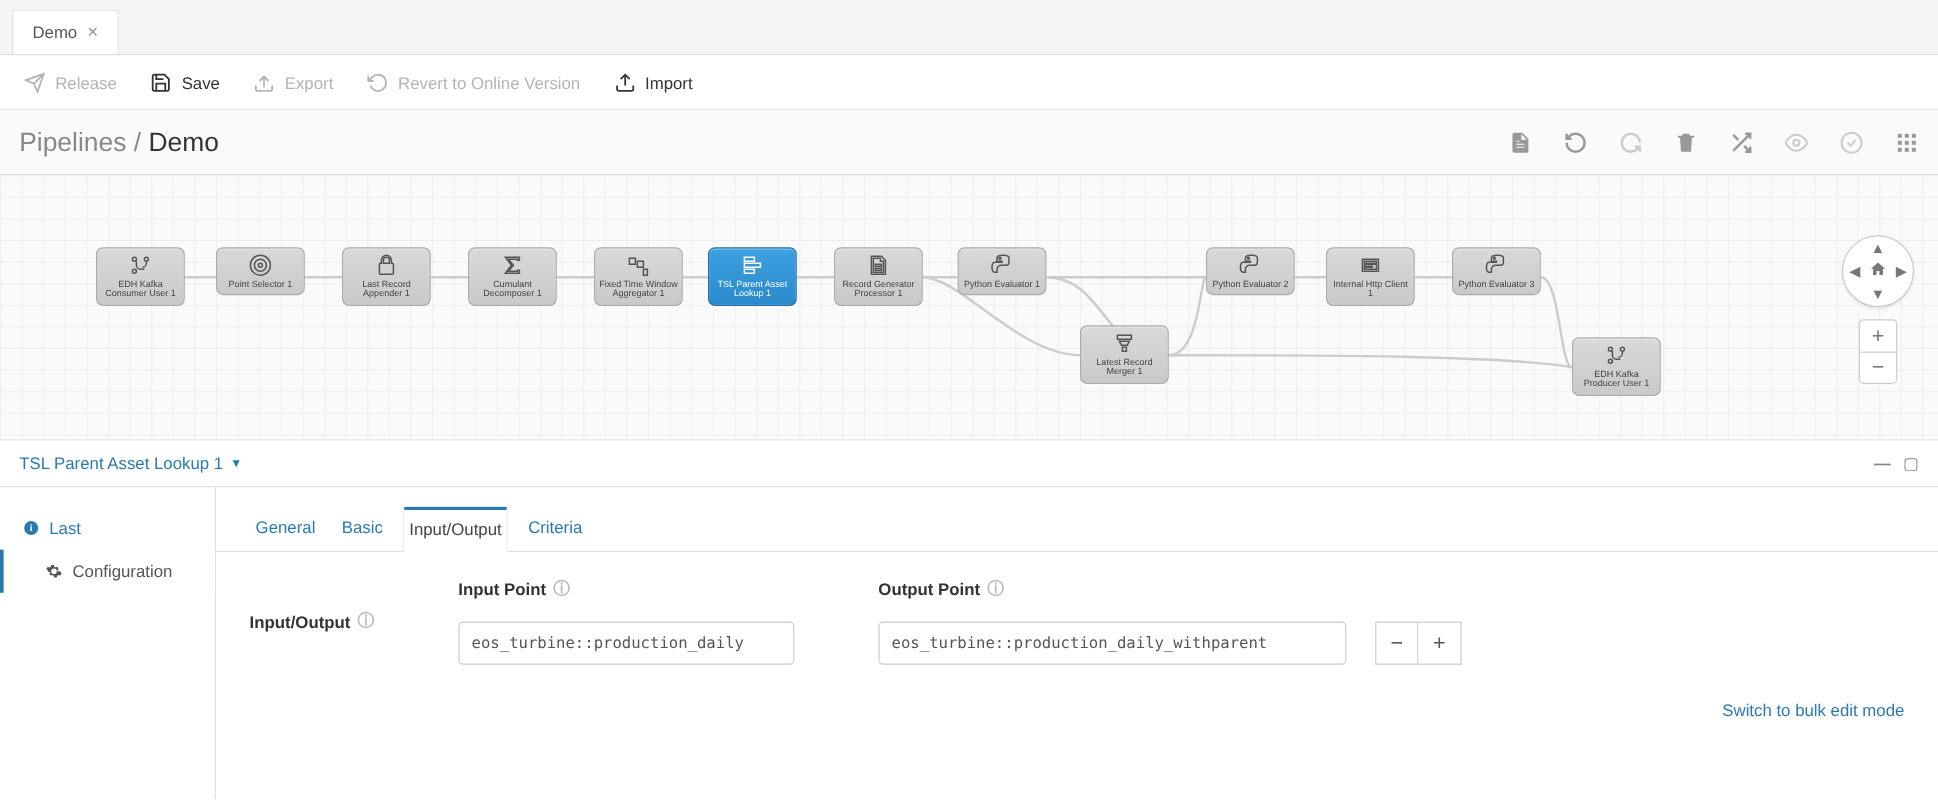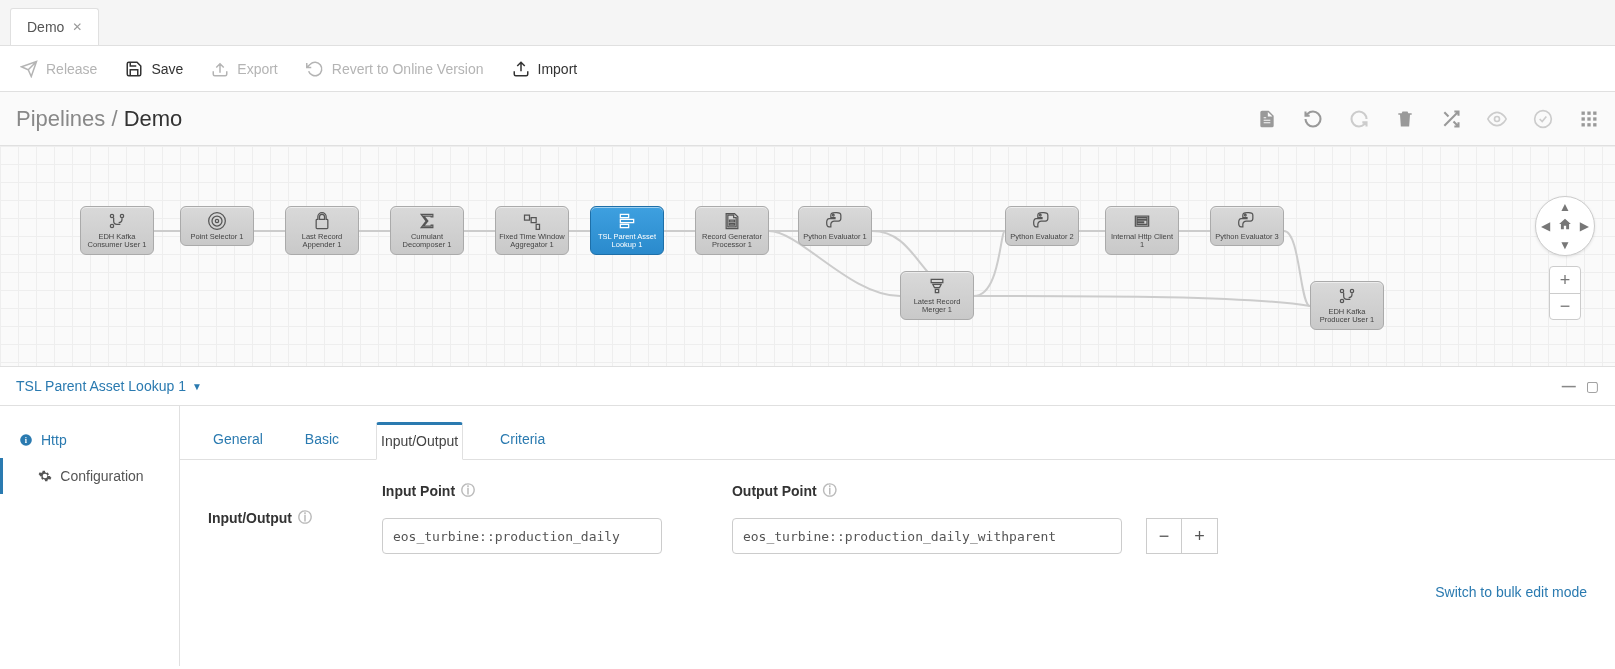--- a/index.html
+++ b/index.html
@@ -46,21 +46,21 @@
   .panel-ctrl { display: flex; gap: 10px; color: #888; }
 
   
   .detail { display: flex; min-height: 260px; }
   .side-nav { width: 180px; border-right: 1px solid #e0e0e0; padding-top: 16px; }
   .side-item { padding: 10px 16px; color: #2a7ab0; border-left: 3px solid transparent; display: flex; align-items: center; gap: 8px; cursor: pointer; }
   .side-item.active { color: #555; border-left-color: #2a7ab0; background: #fff; justify-content: center; }
   .side-item svg { width: 14px; height: 14px; }
 
   .detail-body { flex: 1; }
-  .config-tabs { display: flex; gap: 32px; padding: 16px 28px 0; border-bottom: 1px solid #e0e0e0; }
+  .config-tabs { display: flex; gap: 12px; padding: 16px 28px 0; border-bottom: 1px solid #e0e0e0; }
   .config-tab { padding: 8px 4px 10px; color: #2a7ab0; cursor: pointer; border: 1px solid transparent; }
   .config-tab.active { color: #444; border: 1px solid #e0e0e0; border-bottom-color: #fff; border-top: 3px solid #2a7ab0; margin-bottom: -1px; background: #fff; border-radius: 3px 3px 0 0; }
 
   .form-area { padding: 22px 28px; display: flex; gap: 70px; }
   .form-col-label { font-weight: bold; color: #333; display: flex; align-items: center; gap: 6px; }
   .form-column { display: flex; flex-direction: column; gap: 18px; }
   .label-row { font-weight: bold; display: flex; align-items: center; gap: 6px; }
   .info-dot { color: #bbb; font-size: 14px; }
   .text-input { width: 280px; height: 36px; border: 1px solid #ccc; border-radius: 4px; padding: 0 10px; font-family: monospace; font-size: 13px; color: #555; }
   .text-input.wide { width: 390px; }
@@ -294,21 +294,21 @@
   </div>
 </div>
 
 <div class="detail">
   <div class="side-nav">
     <div class="side-item">
       <svg viewBox="0 0 24 24" fill="currentColor">
           <circle cx="12" cy="12" r="10"></circle>
           <text x="12" y="17" text-anchor="middle" fill="#fff" font-size="14" font-family="serif" font-weight="bold">i</text>
         </svg>
-      <span>Http</span>
+      <span>Last</span>
     </div>
     <div class="side-item active">
       <svg viewBox="0 0 24 24" fill="currentColor">
           <path d="M12 8a4 4 0 100 8 4 4 0 000-8zm9 4a7 7 0 01-.1 1.2l2.1 1.6-2 3.5-2.5-1a7 7 0 01-2 1.2l-.4 2.6h-4l-.4-2.6a7 7 0 01-2-1.2l-2.5 1-2-3.5 2.1-1.6A7 7 0 013 12c0-.4 0-.8.1-1.2L1 9.2l2-3.5 2.5 1c.6-.5 1.3-.9 2-1.2L7.9 3h4l.4 2.6c.7.3 1.4.7 2 1.2l2.5-1 2 3.5-2.1 1.6c.1.4.1.8.1 1.2z"></path>
         </svg>
       <span>Configuration</span>
     </div>
   </div>
 
   <div class="detail-body">

